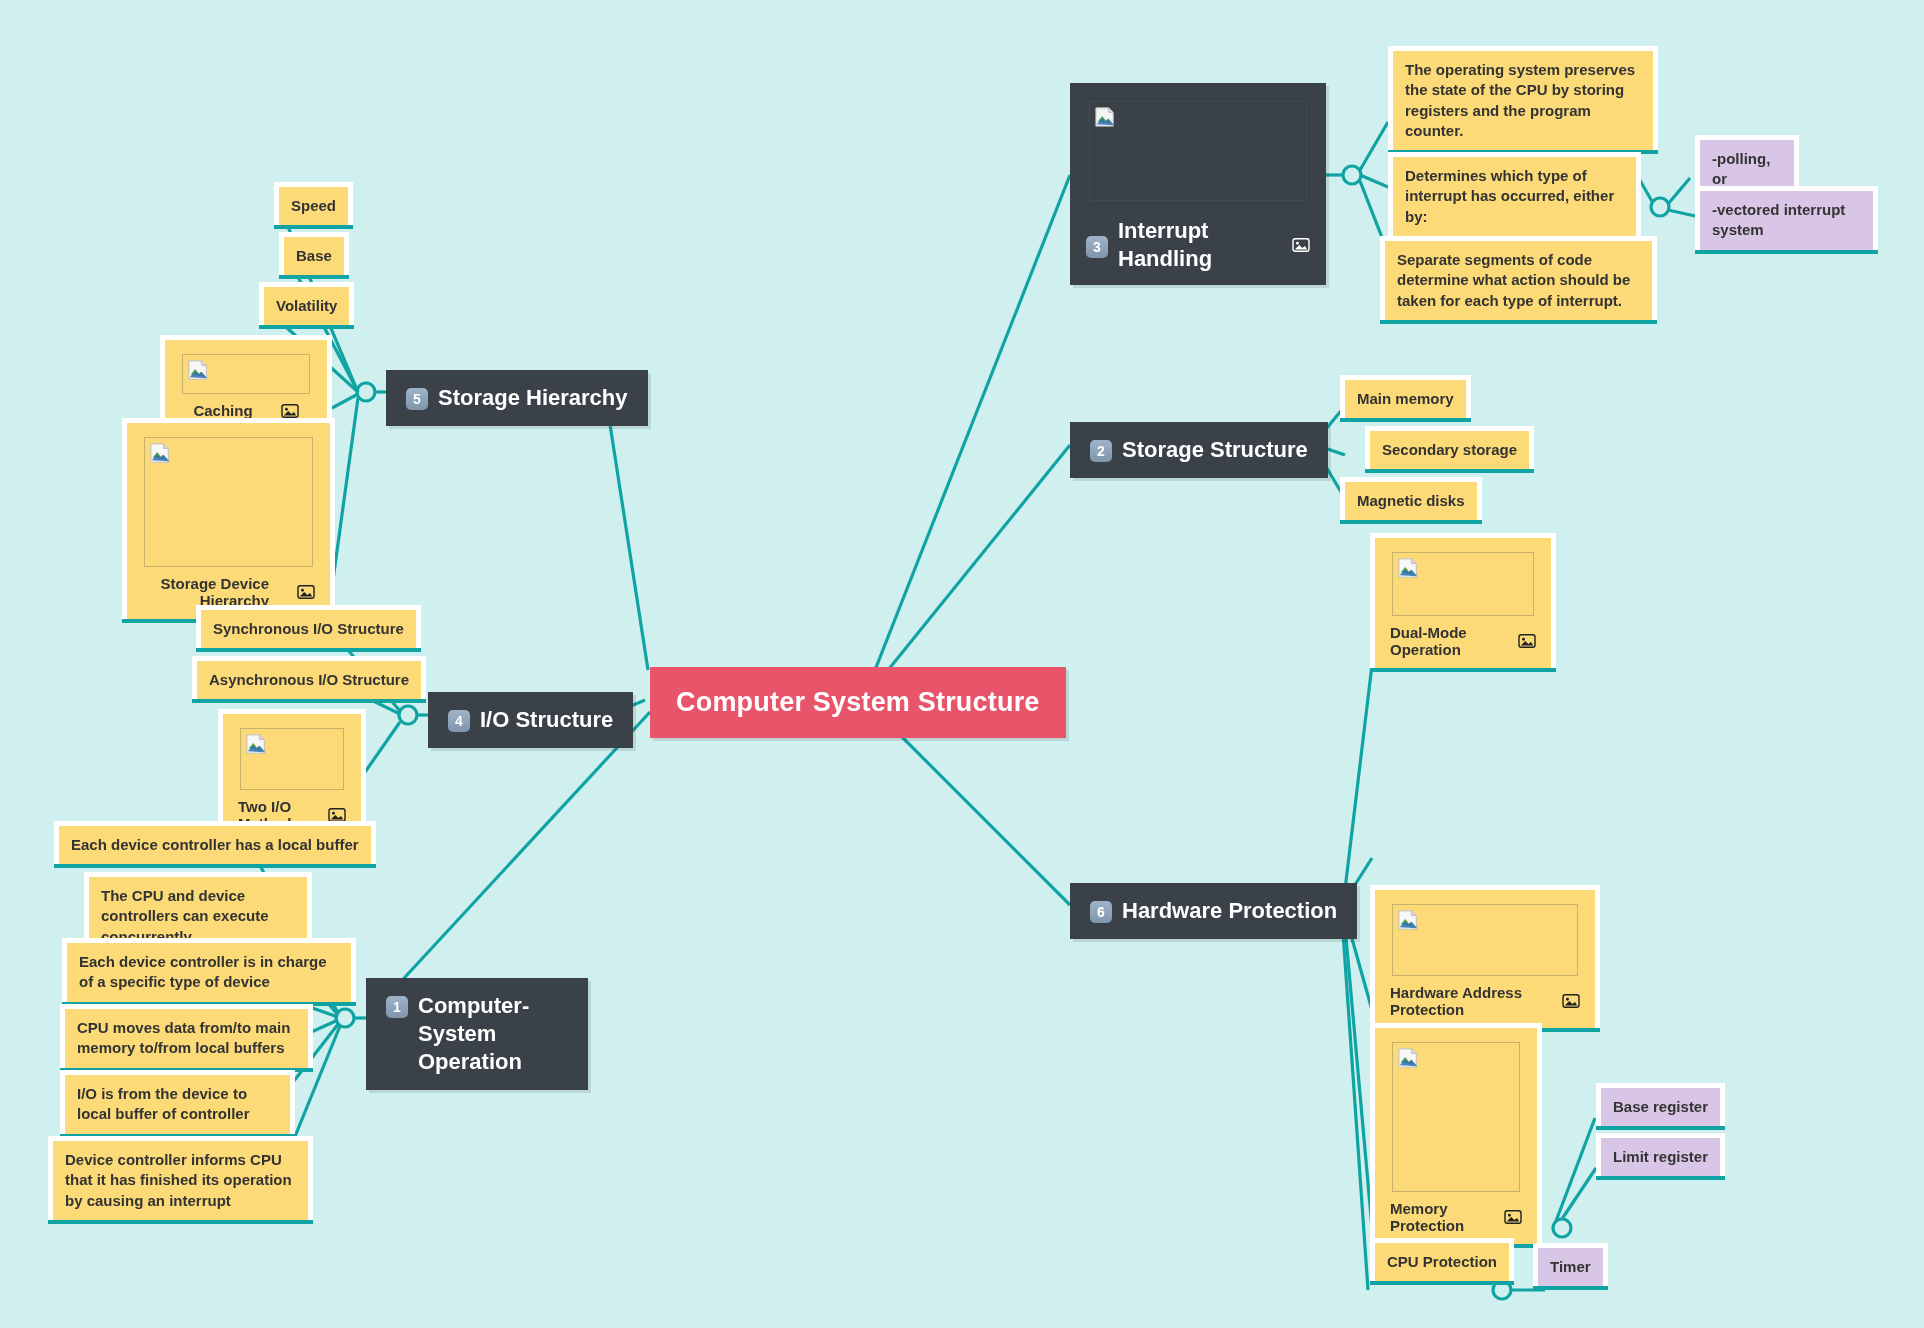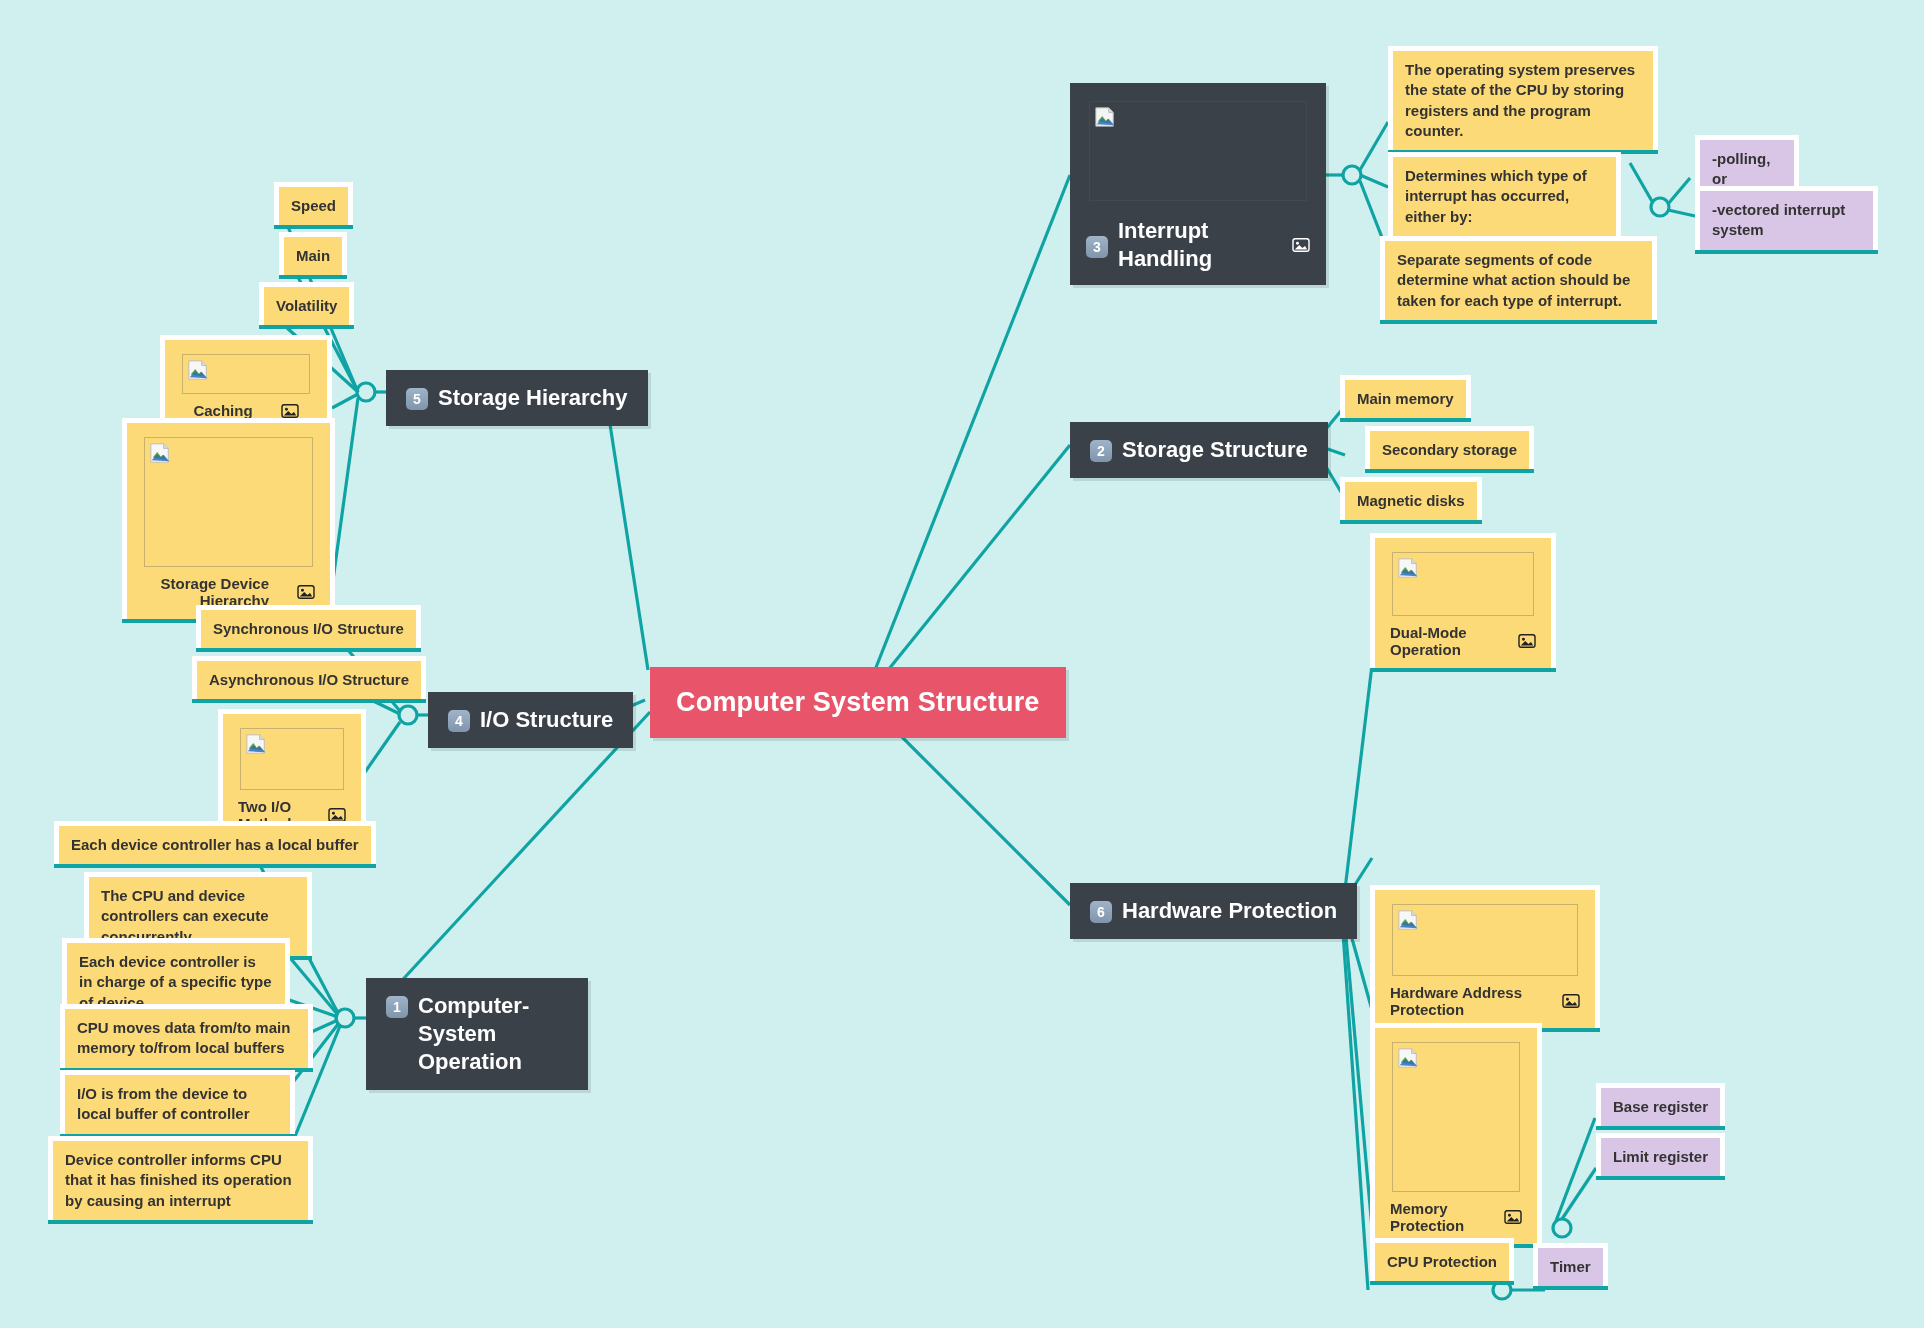--- a/index.html
+++ b/index.html
@@ -194,21 +194,21 @@
       <svg class="picicon" viewBox="0 0 20 18">
         <rect x="1" y="2" width="18" height="14" rx="2.5" fill="none" stroke="#ffffff" stroke-width="1.6"></rect>
         <circle cx="6" cy="7" r="1.6" fill="#ffffff"></circle>
         <path d="M3 14 l5-5 3.5 3.5 3-2.5 2.5 4z" fill="#ffffff"></path>
       </svg>
     </div>
   </div>
 
   <div class="node leaf" style="left:1388px; top:46px; width:270px;">The operating system preserves the state of the CPU by storing registers and the program counter.</div>
 
-  <div class="node leaf" style="left:1388px; top:152px; width:233px;">Determines which type of interrupt has occurred, either by:</div>
+  <div class="node leaf" style="left:1388px; top:152px; width:253px;">Determines which type of interrupt has occurred, either by:</div>
 
   <div class="node leaf violet" style="left:1695px; top:135px; width:104px;">-polling, or</div>
 
   <div class="node leaf violet" style="left:1695px; top:186px; width:183px;">-vectored interrupt system</div>
 
   <div class="node leaf" style="left:1380px; top:236px; width:277px;">Separate segments of code determine what action should be taken for each type of interrupt.</div>
 
   <div class="node main" style="left: 1070px; top: 422px; background: rgb(59, 65, 73);">
     <span class="badge">2</span>
     <span class="txt">Storage Structure</span>
@@ -286,21 +286,21 @@
 
   <div class="node leaf" style="left:1370px; top:1238px;">CPU Protection</div>
   <div class="node leaf violet" style="left:1533px; top:1243px;">Timer</div>
 
   <div class="node main" style="left: 386px; top: 370px; background: rgb(59, 65, 73);">
     <span class="badge">5</span>
     <span class="txt">Storage Hierarchy</span>
   </div>
 
   <div class="node leaf" style="left:274px; top:182px;">Speed</div>
-  <div class="node leaf" style="left:279px; top:232px;">Main</div>
+  <div class="node leaf" style="left:279px; top:232px;">Base</div>
   <div class="node leaf" style="left:259px; top:282px;">Volatility</div>
 
   <div class="node leafimg center" style="left:160px; top:335px; width:172px;">
     <div class="imgbox" style="height:40px;">
       <svg class="brokenimg" viewBox="0 0 24 24">
         <path d="M2 2 h14 l5 5 v15 H2 Z" fill="#f7f7f7" stroke="#b9b9b9" stroke-width="1"></path>
         <path d="M16 2 v5 h5" fill="#dcdcdc" stroke="#b9b9b9" stroke-width="1"></path>
         <path d="M4 17 l5-6 4 5 2-2 4 5 z" fill="#5aa83c"></path>
         <path d="M3 20 l6-7 4 4 3-3 6 7z" fill="#2d6fb8" opacity=".85"></path>
       </svg>
@@ -361,18 +361,18 @@
     </div>
   </div>
 
   <div class="node main" style="left: 366px; top: 978px; width: 222px; background: rgb(59, 65, 73);">
     <span class="badge">1</span>
     <span class="txt">Computer-System Operation</span>
   </div>
 
   <div class="node leaf" style="left:54px; top:821px;">Each device controller has a local buffer</div>
   <div class="node leaf" style="left:84px; top:872px; width:228px;">The CPU and device controllers can execute concurrently</div>
-  <div class="node leaf" style="left:62px; top:938px; width:228px;">Each device controller is in charge of a specific type of device</div>
+  <div class="node leaf" style="left:62px; top:938px; width:294px;">Each device controller is in charge of a specific type of device</div>
   <div class="node leaf" style="left:60px; top:1004px; width:253px;">CPU moves data from/to main memory to/from local buffers</div>
   <div class="node leaf" style="left:60px; top:1070px; width:235px;">I/O is from the device to local buffer of controller</div>
   <div class="node leaf" style="left:48px; top:1136px; width:265px;">Device controller informs CPU that it has finished its operation by causing an interrupt</div>
 
 </div>
 
 </body></html>

